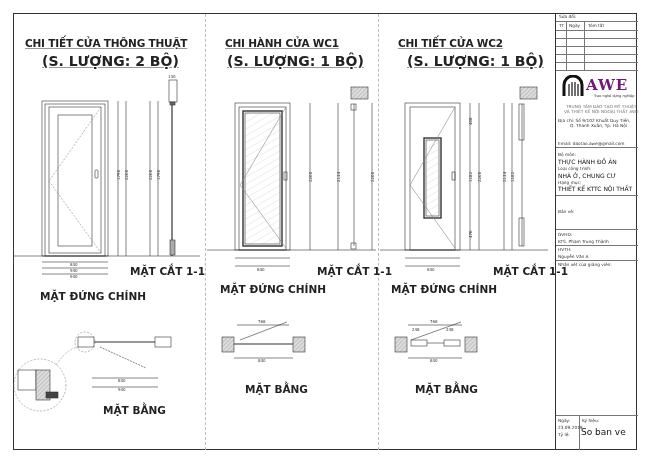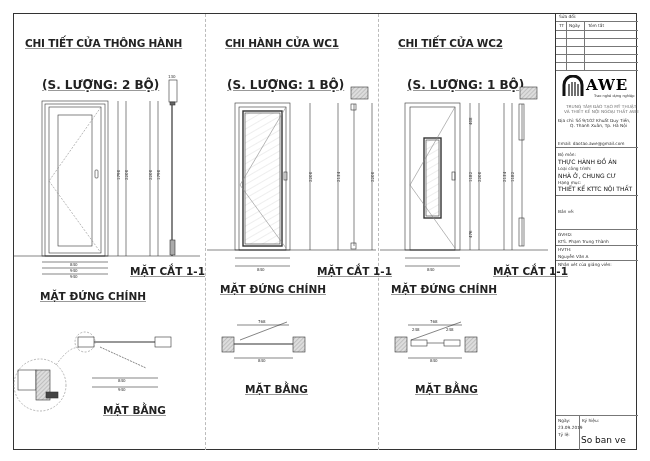--- a/index.html
+++ b/index.html
@@ -1,39 +1,39 @@
 <!DOCTYPE html>
 <html><head>
 <meta charset="utf-8">
 <style>
   html,body{margin:0;padding:0;background:#fff;}
   body{width:650px;height:461px;position:relative;overflow:hidden;font-family:"DejaVu Sans",sans-serif;color:#222;}
   .sheet{position:absolute;left:13px;top:13px;width:624px;height:437px;border:1px solid #333;box-sizing:border-box;}
   .divider{position:absolute;top:14px;height:436px;border-left:1px dashed #bbb;}
   .title{position:absolute;font-weight:bold;font-size:10.5px;text-decoration:underline;text-decoration-color:#999;white-space:nowrap;letter-spacing:-0.2px;}
-  .sub{position:absolute;font-weight:bold;font-size:12px;text-decoration:underline;text-decoration-color:#999;white-space:nowrap;margin-top:25px;}
-  .label{position:absolute;font-weight:bold;font-size:10.5px;text-decoration:underline;text-decoration-color:#999;white-space:nowrap;}
+  .sub{position:absolute;font-weight:bold;font-size:14px;text-decoration:underline;text-decoration-color:#999;white-space:nowrap;}
+  .label{position:absolute;font-weight:bold;font-size:10.5px;text-decoration-color:#999;white-space:nowrap;}
   svg{position:absolute;left:0;top:0;}
   .dim{font-size:4px;fill:#333;font-family:"DejaVu Sans",sans-serif;}
   
   .tb{position:absolute;left:555px;top:13px;width:82px;height:437px;border-left:1px solid #333;box-sizing:border-box;font-size:4.3px;color:#333;}
   .tb .row{position:absolute;left:0;width:82px;border-bottom:1px solid #777;box-sizing:border-box;}
   .tb .t{position:absolute;white-space:nowrap;}
-  .logo-text{position:absolute;font-family:"DejaVu Serif",serif;font-size:15px;font-weight:bold;letter-spacing:1px;color:#000000;}
+  .logo-text{position:absolute;font-family:"DejaVu Serif",serif;font-size:15px;font-weight:bold;letter-spacing:1px;color:#701a75;}
   .big{font-size:6px;color:#111;}
-  .sbv{font-size:9px;color:#111;margin-top:8px;}
+  .sbv{font-size:9px;color:#111;}
 </style>
 </head>
 <body>
 
 <div class="sheet"></div>
 <div class="divider" style="left:205px"></div>
 <div class="divider" style="left:378px"></div>
 
-<div class="title" style="left:25px;top:37px">CHI TIẾT CỬA THÔNG HÀNH</div>
+<div class="title" style="left:25px;top:37px">CHI TIẾT CỬA THÔNG THUẬT</div>
 <div class="sub" style="left:42px;top:53px">(S. LƯỢNG: 2 BỘ)</div>
 <div class="title" style="left:225px;top:37px">CHI HÀNH CỬA WC1</div>
 <div class="sub" style="left:227px;top:53px">(S. LƯỢNG: 1 BỘ)</div>
 <div class="title" style="left:398px;top:37px">CHI TIẾT CỬA WC2</div>
 <div class="sub" style="left:407px;top:53px">(S. LƯỢNG: 1 BỘ)</div>
 
 <svg width="650" height="461">
   <g stroke="#333" fill="none" stroke-width="0.6">
 
     <line x1="14" y1="256" x2="200" y2="256"></line>

